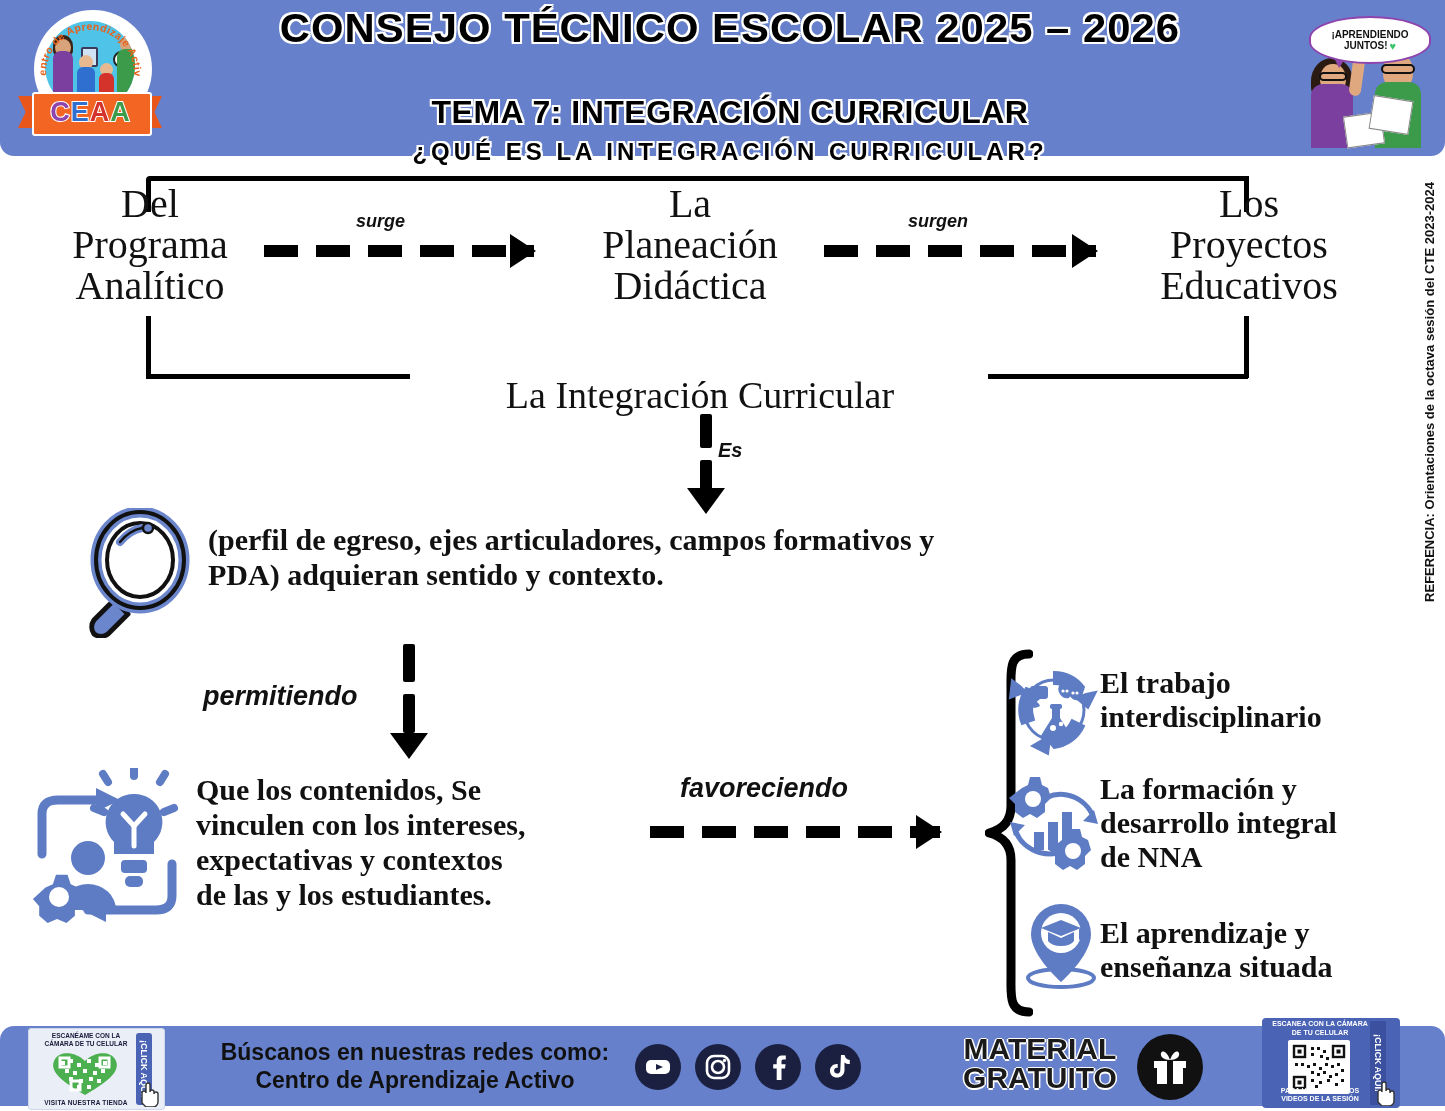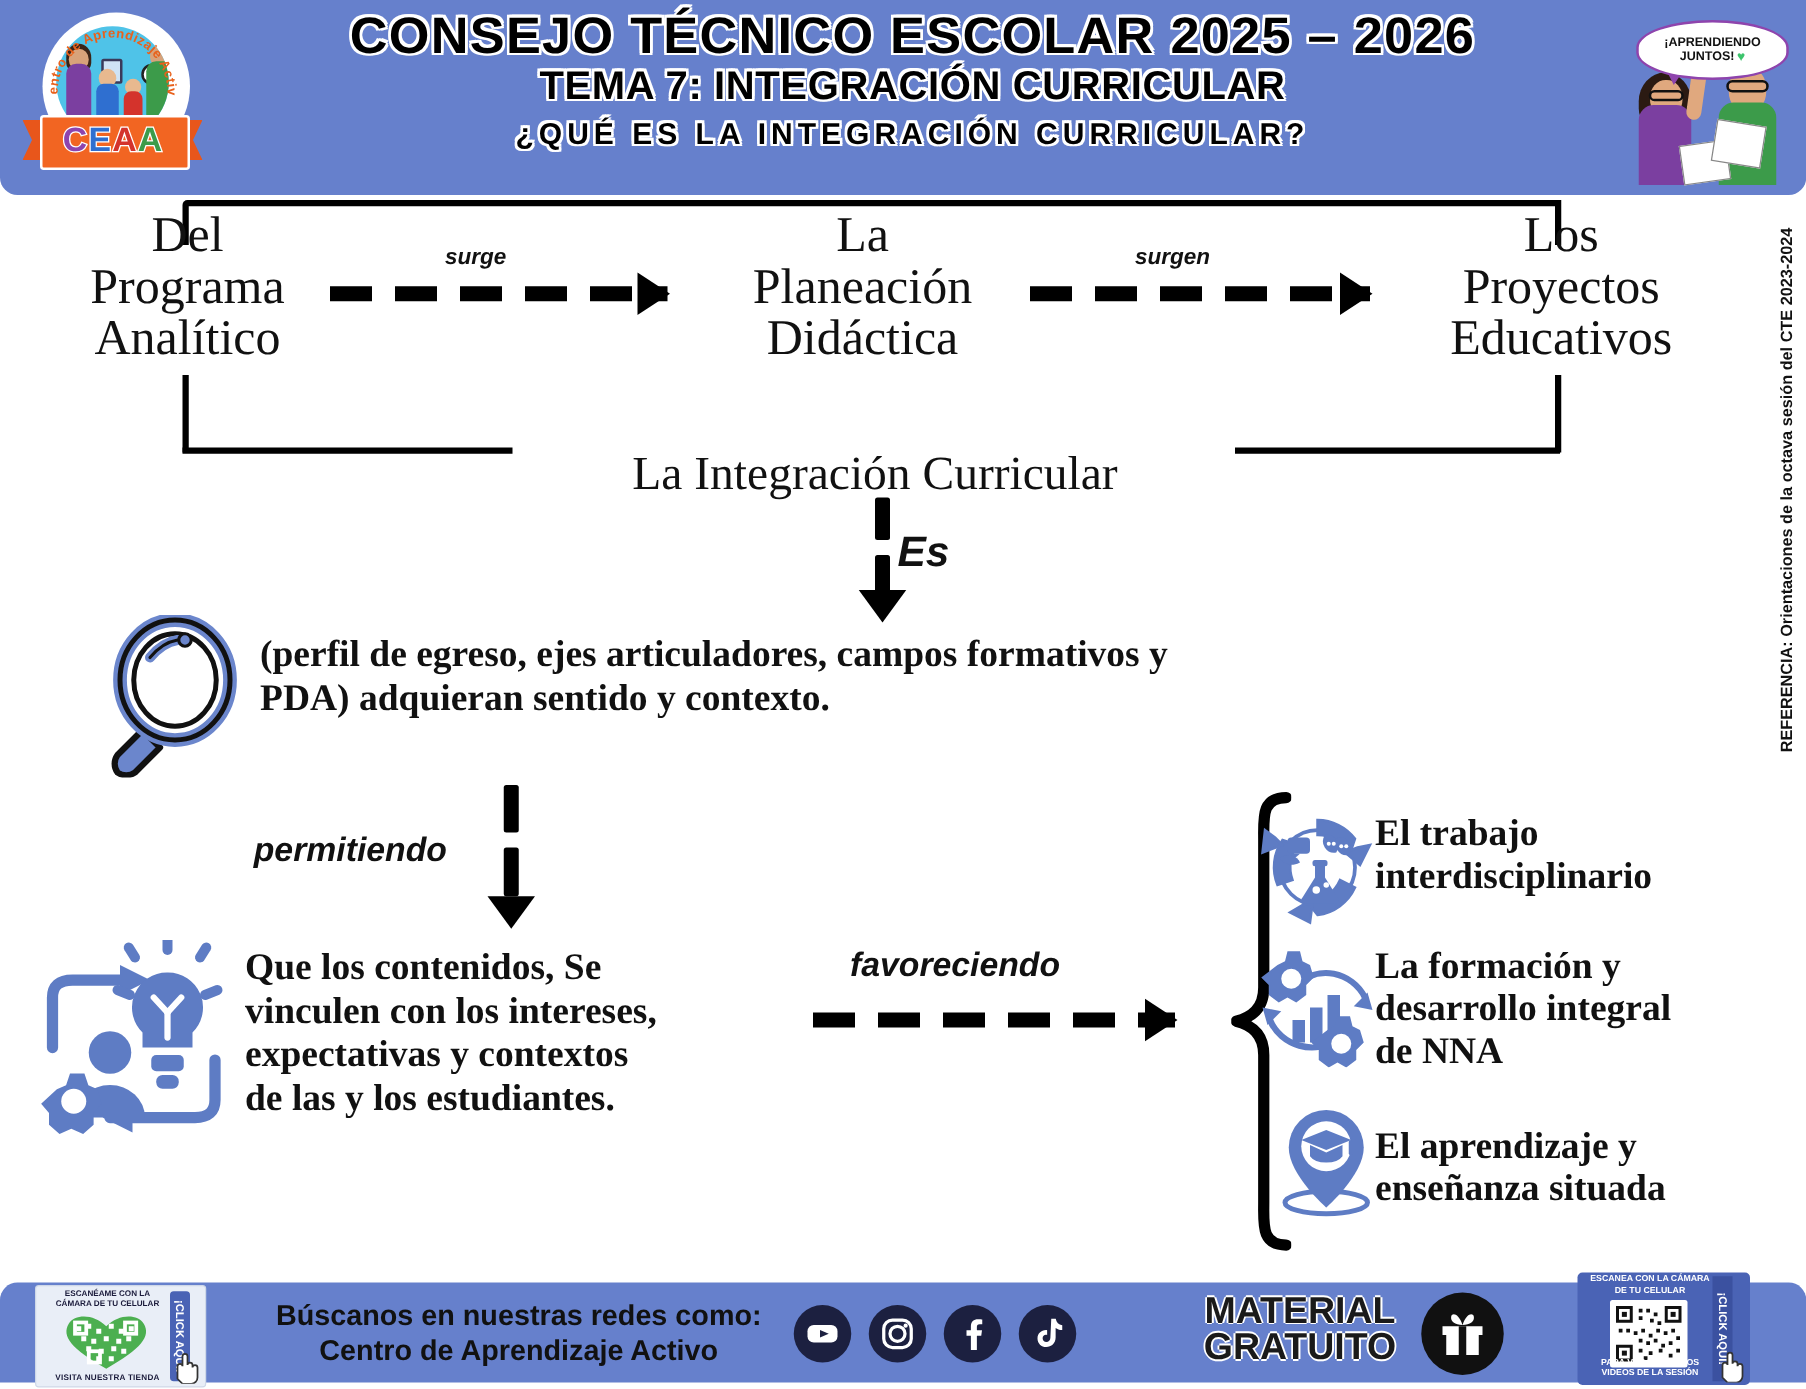--- a/index.html
+++ b/index.html
@@ -48,21 +48,21 @@
         background:#fff;border:2px solid #222;}
   .tablet{position:absolute;left:36px;top:26px;width:13px;height:16px;background:#cfe3f5;
         border:2px solid #3a3a5a;border-radius:2px;}
 
   
   #title-block{position:absolute;left:200px;top:6px;width:1060px;text-align:center;
      font-family:"Liberation Sans",sans-serif;font-weight:bold;color:#000;
      text-shadow:2px 0 0 #fff,-2px 0 0 #fff,0 2px 0 #fff,0 -2px 0 #fff,
                  2px 2px 0 #fff,-2px -2px 0 #fff,2px -2px 0 #fff,-2px 2px 0 #fff;}
   .t1{font-size:41px;line-height:44px;letter-spacing:1px;transform:scaleX(1.02);}
-  .t2{font-size:32px;line-height:36px;letter-spacing:0.5px;}
+  .t2{font-size:32px;line-height:36px;letter-spacing:0.5px;margin-top:44px;}
   .t3{font-size:24px;line-height:44px;letter-spacing:4px;}
 
   
   #illus{position:absolute;right:6px;top:6px;width:152px;height:144px;
      border-radius:10px;overflow:hidden;}
   .bubble{position:absolute;left:22px;top:10px;width:118px;height:44px;background:#fff;
      border:2px solid #8e44ad;border-radius:50%/46%;
      display:flex;flex-direction:column;align-items:center;justify-content:center;
      font-family:"Liberation Sans",sans-serif;font-weight:bold;font-size:10px;color:#111;}
   .bubble .ln2{display:flex;align-items:center;gap:2px;}
@@ -77,21 +77,21 @@
   .il-woman-g{left:32px;top:66px;width:28px;height:9px;border:2px solid #111;border-radius:5px;box-sizing:border-box;}
   .il-man-b{left:88px;top:76px;width:46px;height:66px;background:#3c9b4a;border-radius:12px 12px 0 0;}
   .il-man-f{left:96px;top:48px;width:30px;height:36px;background:#e0a87e;border-radius:46%;}
   .il-man-g{left:94px;top:58px;width:34px;height:10px;border:2px solid #111;border-radius:5px;box-sizing:border-box;}
   .il-arm{left:64px;top:50px;width:12px;height:40px;background:#e0a87e;border-radius:6px;transform:rotate(8deg);}
   .il-paper{position:absolute;background:#fff;border:1px solid #888;}
   .il-p1{left:58px;top:108px;width:36px;height:30px;transform:rotate(-8deg);}
   .il-p2{left:84px;top:92px;width:38px;height:32px;transform:rotate(9deg);}
 
   
-  #canvas{position:absolute;left:0;top:140px;width:1300px;height:860px;}
+  #canvas{position:absolute;left:0;top:156px;width:1300px;height:860px;}
 
   .node{position:absolute;text-align:center;font-family:"Liberation Serif",serif;
         color:#111;font-weight:normal;line-height:1.02;}
   .node.big{font-size:40px;}
 
   .dash-arrow{position:absolute;height:12px;}
   .dash-line{position:absolute;left:0;top:0;height:12px;width:100%;
      background:repeating-linear-gradient(to right,#000 0 34px,transparent 34px 52px);}
   .dash-head{position:absolute;right:-2px;top:-11px;width:0;height:0;
      border-top:17px solid transparent;border-bottom:17px solid transparent;
@@ -285,21 +285,21 @@
   <div class="vline" style="left:1244px;top:160px;height:62px;"></div>
   <div class="hline" style="left:988px;top:218px;width:260px;"></div>
 
   <div class="node" style="left:410px;top:192px;width:580px;font-size:38px;margin-top:28px;">La Integración Curricular</div>
 
   <div class="solid-arrow" style="left:700px;top:258px;height:100px;">
     <div class="sa-seg" style="top:0;height:34px;"></div>
     <div class="sa-seg" style="top:46px;height:30px;"></div>
     <div class="sa-head"></div>
   </div>
-  <div class="edge-label" style="left:718px;top:283px;font-size:34px;">Es</div>
+  <div class="edge-label" style="left:718px;top:283px;font-size:20px;">Es</div>
 
   <div class="ic" style="left:78px;top:352px;">
     <svg class="icon" width="132" height="130" viewBox="0 0 132 130">
       <g fill="#6b86cc" stroke="#111" stroke-width="5" stroke-linejoin="round">
         <path d="M36 92 L16 112 a12 12 0 0 0 0 14 a12 12 0 0 0 14 0 L50 106 Z"></path>
       </g>
       <ellipse cx="62" cy="52" rx="44" ry="48" fill="#fff" stroke="#111" stroke-width="5"></ellipse>
       <ellipse cx="62" cy="52" rx="44" ry="48" fill="none" stroke="#6b86cc" stroke-width="11"></ellipse>
       <ellipse cx="62" cy="52" rx="44" ry="48" fill="none" stroke="#111" stroke-width="4"></ellipse>
       <ellipse cx="62" cy="52" rx="33" ry="37" fill="#fff" stroke="#111" stroke-width="4"></ellipse>

